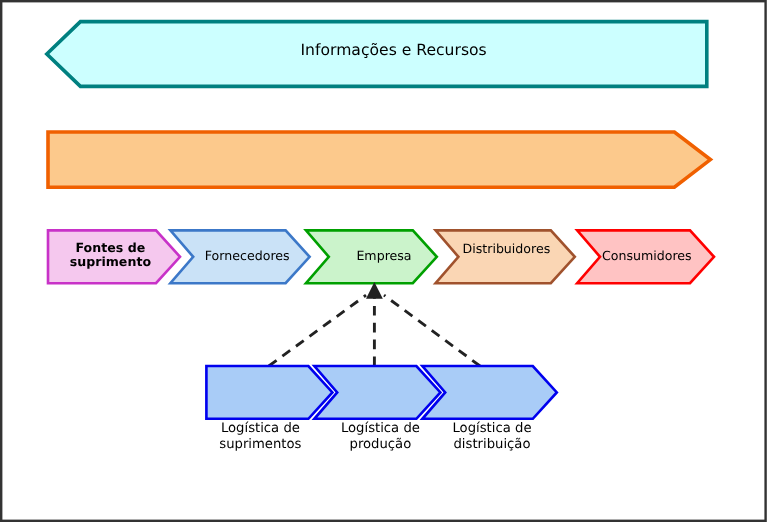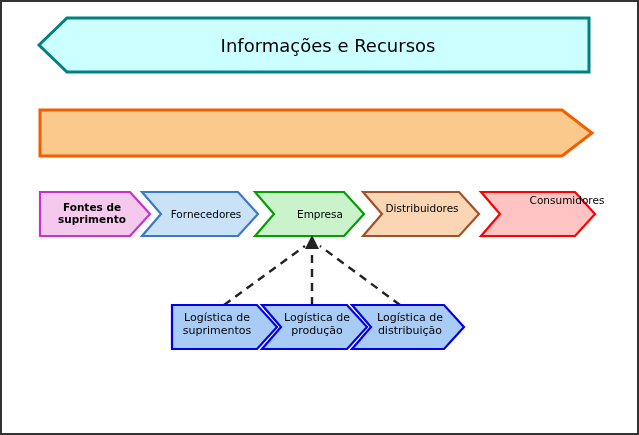--- a/index.html
+++ b/index.html
@@ -3,23 +3,23 @@
 <meta charset="utf-8">
 <style>
   html,body{margin:0;padding:0;background:#ffffff;}
   body{width:639px;height:435px;overflow:hidden;
        font-family:"DejaVu Sans","Liberation Sans",sans-serif;}
   #frame{position:absolute;left:0;top:0;width:639px;height:435px;
          box-sizing:border-box;border:2px solid #333333;background:#ffffff;}
   #canvas{position:absolute;left:0;top:0;width:639px;height:435px;}
   .lbl{position:absolute;text-align:center;color:#000000;
        line-height:1.18;pointer-events:none;white-space:pre-line;}
-  .banner-lbl{font-size:18px;}
+  .banner-lbl{font-size:13px;}
   .chain-lbl{font-size:10.5px;}
-  .log-lbl{font-size:11px;}
+  .log-lbl{font-size:11px;margin-top:39px;}
   #source-note{position:absolute;left:20px;top:362px;
        font-size:13px;font-style:italic;color:#000000;
        font-family:"DejaVu Sans","Liberation Sans",sans-serif;}
 </style>
 </head>
 <body>
 
 <div id="frame">
 
   <svg id="canvas" viewBox="0 0 639 435" xmlns="http://www.w3.org/2000/svg">
@@ -57,21 +57,21 @@
 
   <div class="lbl chain-lbl" style="left:42px;top:199px;width:96px;font-weight:bold;">Fontes de
 suprimento</div>
 
   <div class="lbl chain-lbl" style="left:160px;top:206px;width:88px;">Fornecedores</div>
 
   <div class="lbl chain-lbl" style="left:282px;top:206px;width:72px;">Empresa</div>
 
   <div class="lbl chain-lbl" style="left:381px;top:200px;width:78px;">Distribuidores</div>
 
-  <div class="lbl chain-lbl" style="left:498px;top:192px;width:78px;margin-left:28px;">Consumidores</div>
+  <div class="lbl chain-lbl" style="left:498px;top:206px;width:78px;">Consumidores</div>
 
   <div class="lbl log-lbl" style="left:172px;top:310px;width:86px;">Logística de
 suprimentos</div>
 
   <div class="lbl log-lbl" style="left:280px;top:310px;width:70px;">Logística de
 produção</div>
 
   <div class="lbl log-lbl" style="left:369px;top:310px;width:78px;">Logística de
 distribuição</div>
 

